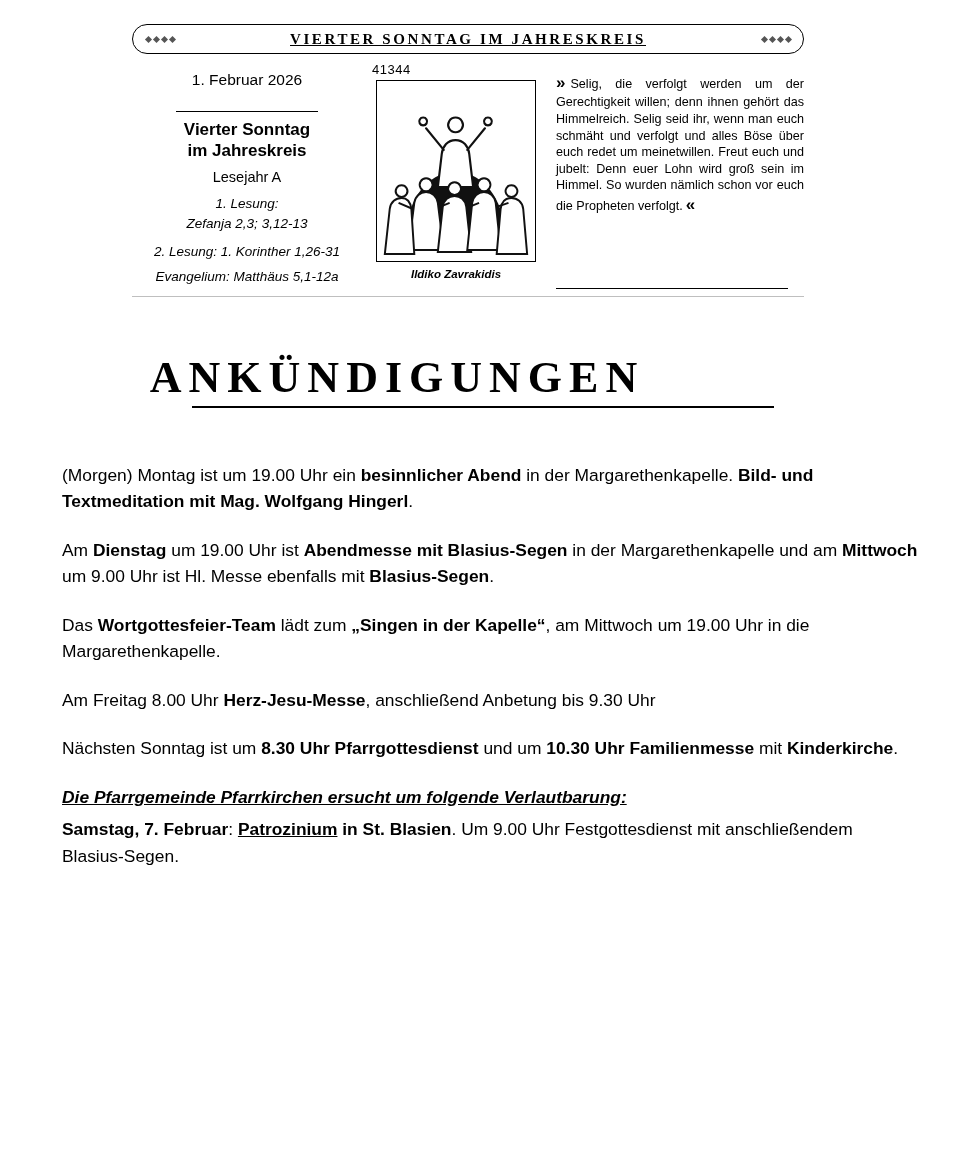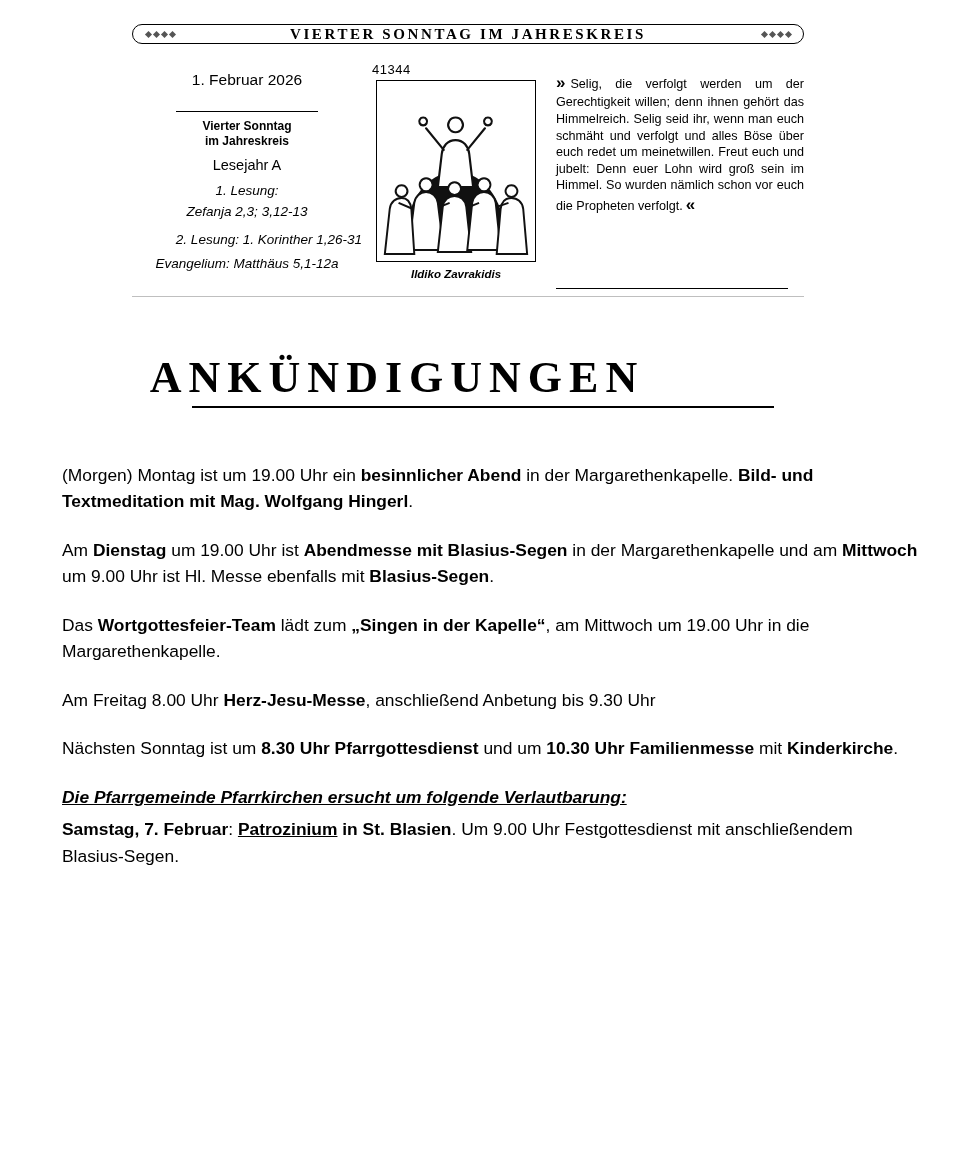--- a/index.html
+++ b/index.html
@@ -15,28 +15,29 @@
     position: relative;
     overflow: hidden;
   }
 
   
   .header-band {
     position: absolute;
     top: 24px;
     left: 132px;
     width: 672px;
-    height: 20px;
+    height: 30px;
     border: 1px solid #000;
     border-radius: 15px / 15px;
     background: #ffffff;
     display: flex;
     align-items: center;
     justify-content: center;
     box-sizing: border-box;
+    text-decoration: underline;
   }
   .header-band .band-title {
     font-family: "Liberation Serif", serif;
     font-weight: bold;
     font-size: 15px;
     letter-spacing: 2.6px;
     white-space: nowrap;
   }
   .band-dots-left, .band-dots-right {
     position: absolute;
@@ -71,36 +72,36 @@
   .info-date {
     font-size: 15.5px;
     padding-bottom: 20px;
     border-bottom: 1px solid #000;
     display: inline-block;
     padding-left: 16px;
     padding-right: 16px;
   }
   .info-sunday {
     font-weight: bold;
-    font-size: 12px;
+    font-size: 17px;
     margin-top: 7px;
     line-height: 1.25;
   }
   .info-year {
     margin-top: 7px;
     font-size: 14.5px;
   }
   .readings {
     margin-top: 6px;
     font-style: italic;
     font-size: 13.5px;
     line-height: 1.5;
   }
   .readings .lead { }
-  .readings .r2 { margin-top: 8px; text-align: right; }
+  .readings .r2 { margin-top: 8px; }
   .readings .r3 { margin-top: 4px; }
 
   
   .art-number {
     position: absolute;
     top: 62px;
     left: 372px;
     font-size: 13px;
     letter-spacing: 0.5px;
   }

